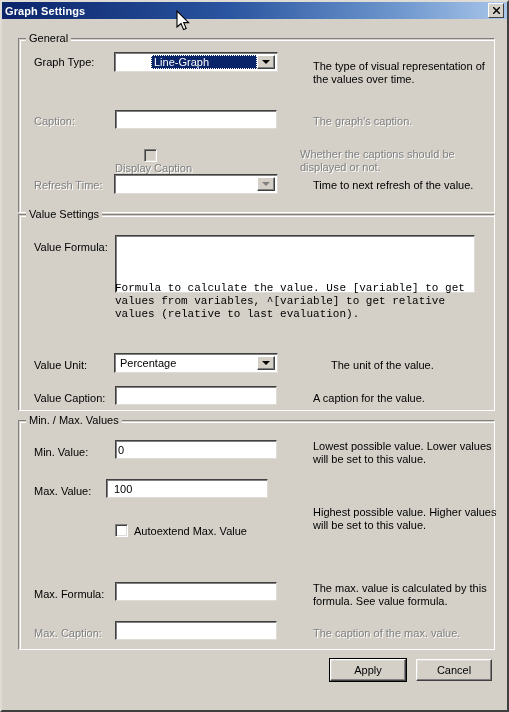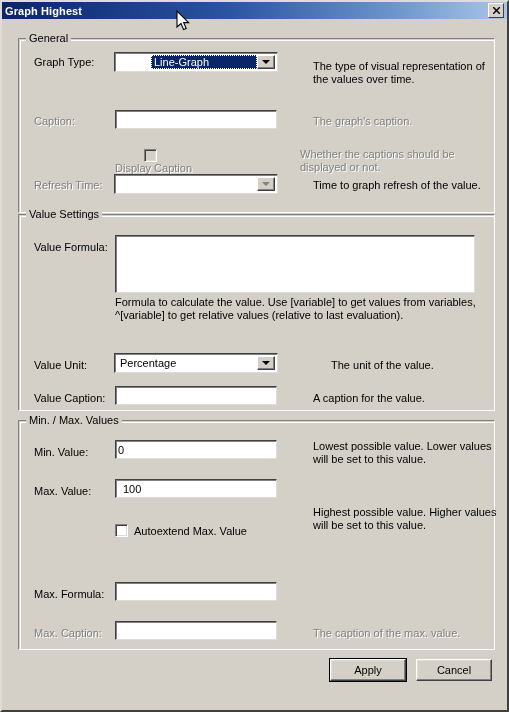--- a/index.html
+++ b/index.html
@@ -251,21 +251,21 @@
     pointer-events: none;
     z-index: 50;
   }
 </style>
 </head>
 <body>
 
 <div class="dialog">
 
   <div class="titlebar">
-    <div class="titlebar-text">Graph Highest</div>
+    <div class="titlebar-text">Graph Settings</div>
     <div class="close-btn">
       <svg width="7" height="7" viewBox="0 0 7 7">
         <path d="M0,0 L7,7 M7,0 L0,7" stroke="#000" stroke-width="1.4" fill="none"></path>
       </svg>
     </div>
   </div>
 
   <div class="client">
 
     <div class="group" style="left:16px; top:19px; width:477px; height:175px;">
@@ -291,29 +291,29 @@
     </div>
     <div class="desc disabled" style="left:298px; top:129px;">Whether the captions should be displayed or not.</div>
 
     <div class="lbl disabled" style="left:32px; top:160px;">Refresh Time:</div>
     <div class="combo disabled" style="left:112px; top:155px; width:164px; height:20px;">
       <div class="combo-text"></div>
       <div class="combo-arrow">
           <i></i>
         </div>
     </div>
-    <div class="desc" style="left:311px; top:160px;">Time to graph refresh of the value.</div>
+    <div class="desc" style="left:311px; top:160px;">Time to next refresh of the value.</div>
 
     <div class="group" style="left:16px; top:195px; width:477px; height:197px;">
       <div class="group-title">Value Settings</div>
     </div>
 
     <div class="lbl" style="left:32px; top:222px;">Value Formula:</div>
     <textarea class="field" style="left: 113px; top: 216px; width: 360px; height: 58px;"></textarea>
-    <div class="desc" style="left:113px; top:277px; width:370px;">Formula to calculate the value. Use [variable] to get values from variables, ^[variable] to get relative values (relative to last evaluation).</div>
+    <div class="desc" style="left:113px; top:263px; width:370px;font-family:Liberation Mono, monospace;">Formula to calculate the value. Use [variable] to get values from variables, ^[variable] to get relative values (relative to last evaluation).</div>
 
     <div class="lbl" style="left:32px; top:340px;">Value Unit:</div>
     <div class="combo" style="left:112px; top:334px; width:164px; height:20px;">
       <div class="combo-text">Percentage</div>
       <div class="combo-arrow">
           <i></i>
         </div>
     </div>
     <div class="desc" style="left:329px; top:340px;">The unit of the value.</div>
 
@@ -323,30 +323,31 @@
 
     <div class="group" style="left:16px; top:401px; width:477px; height:230px;">
       <div class="group-title">Min. / Max. Values</div>
     </div>
 
     <div class="lbl" style="left:32px; top:427px;">Min. Value:</div>
     <input class="field" type="text" style="left: 113px; top: 421px; width: 162px; height: 19px;" value="0">
     <div class="desc" style="left:311px; top:421px; width:190px;">Lowest possible value. Lower values will be set to this value.</div>
 
     <div class="lbl" style="left:32px; top:466px;">Max. Value:</div>
-    <input class="field" type="text" style="left: 113px; top: 460px; width: 162px; height: 19px; padding-left: 7px;" value="100">
+    <input class="field" type="text" style="left: 104px; top: 460px; width: 162px; height: 19px; padding-left: 7px;" value="100">
     <div class="desc" style="left:311px; top:487px; width:190px;">Highest possible value. Higher values will be set to this value.</div>
 
     <div class="checkbox-row" style="left:113px; top:505px;">
       <span class="cb-box"></span>
       <span class="cb-label">Autoextend Max. Value</span>
     </div>
 
     <div class="lbl" style="left:32px; top:569px;">Max. Formula:</div>
     <input class="field" type="text" style="left: 113px; top: 563px; width: 162px; height: 19px;" value="">
+    <div class="desc" style="left:311px; top:563px; width:190px;">The max. value is calculated by this formula. See value formula.</div>
 
     <div class="lbl disabled" style="left:32px; top:608px;">Max. Caption:</div>
     <input class="field" type="text" style="left: 113px; top: 602px; width: 162px; height: 19px;" value="">
     <div class="desc disabled" style="left:311px; top:608px; width:190px;">The caption of the max. value.</div>
 
     <div class="btn" style="left:414px; top:640px; width:76px; height:22px;">Cancel</div>
     <div class="btn default" style="left:328px; top:640px; width:76px; height:22px;">Apply</div>
 
   </div>
 

